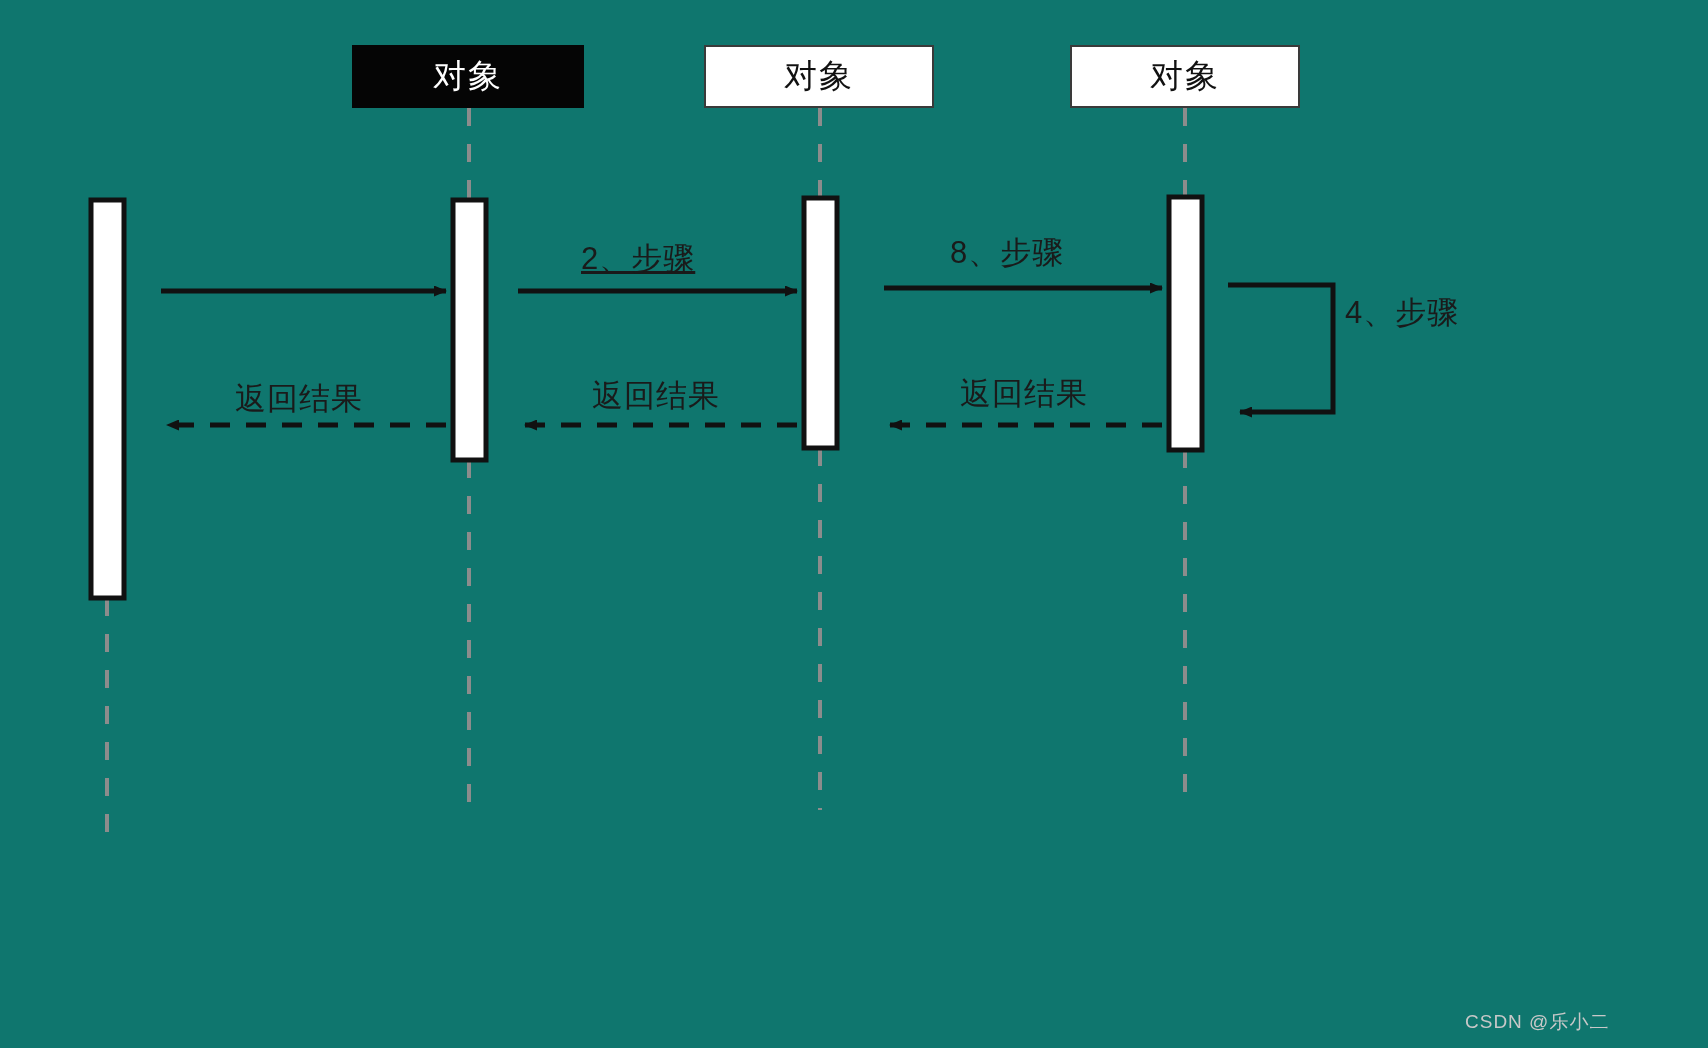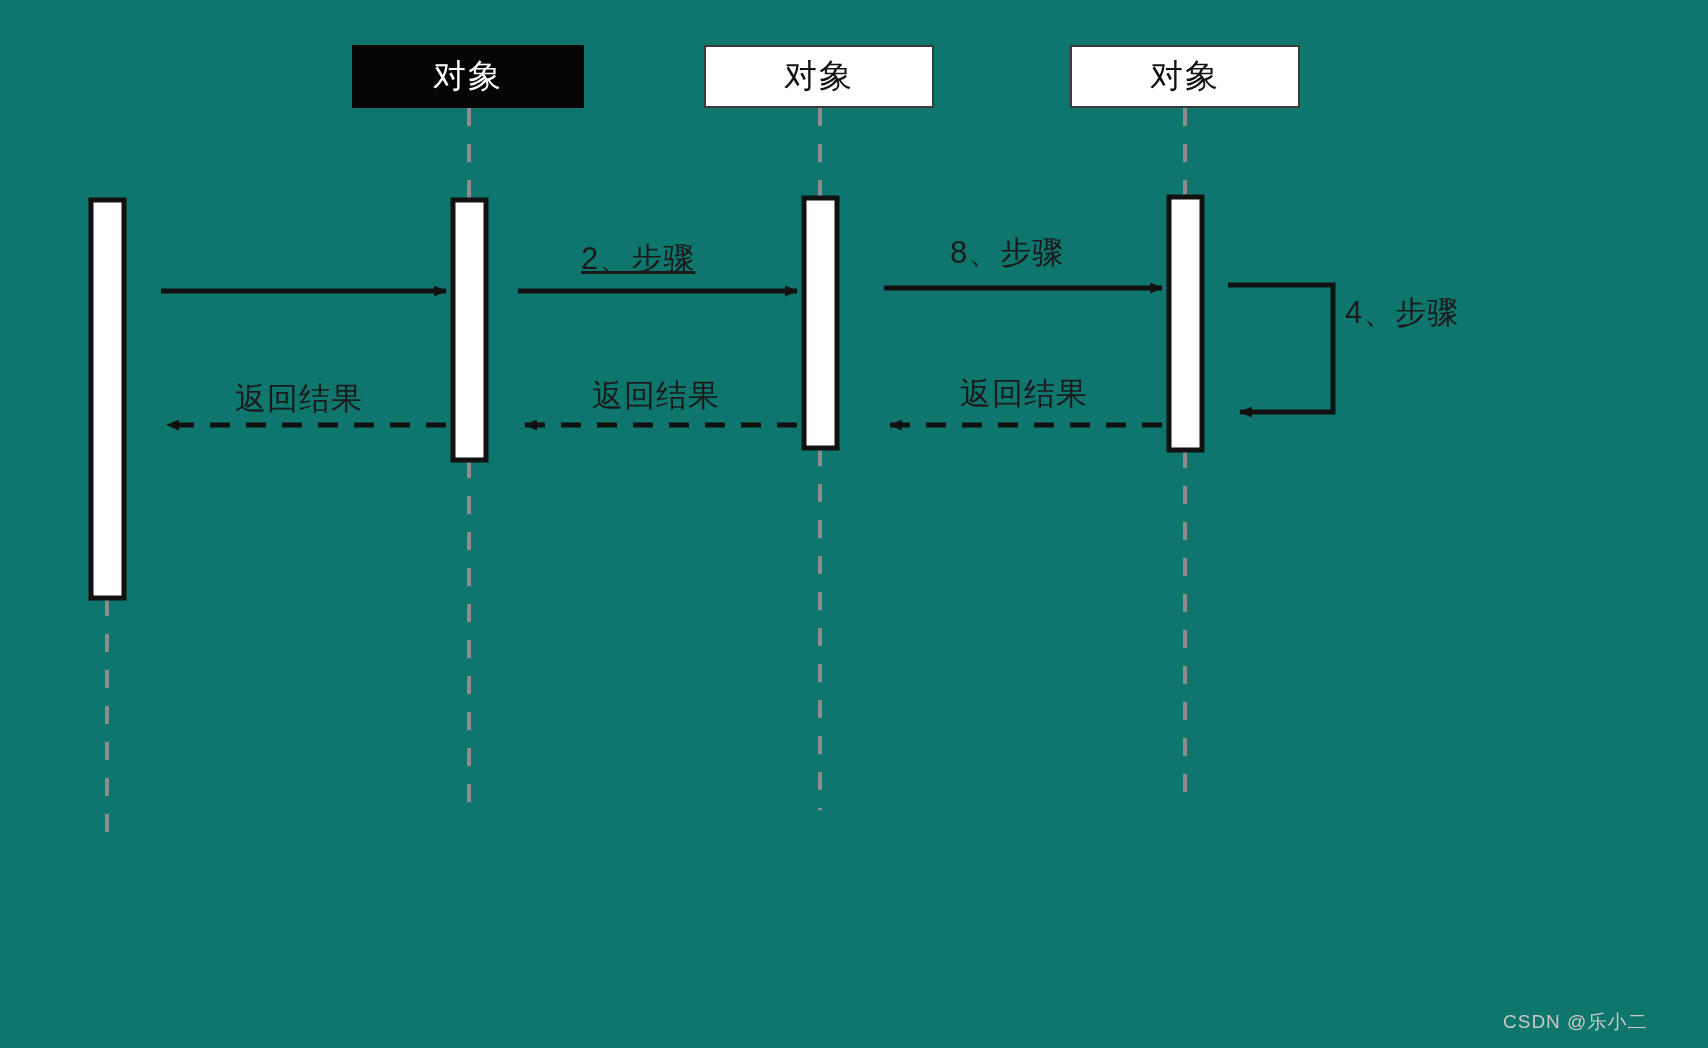--- a/index.html
+++ b/index.html
@@ -46,21 +46,20 @@
     color: #1a1a1a;
     white-space: nowrap;
     letter-spacing: 1px;
   }
   .watermark {
     position: absolute;
     font-size: 19px;
     color: #c8c8c8;
     white-space: nowrap;
     letter-spacing: 1px;
-    margin-left: 38px;
   }
 </style>
 </head>
 <body>
 
 <div id="canvas">
 
   <svg class="diagram-layer" viewBox="0 0 1708 1048" xmlns="http://www.w3.org/2000/svg">
     <defs>
       <marker id="arrowSolid" markerWidth="13" markerHeight="11" refX="12" refY="5.5" orient="auto" markerUnits="userSpaceOnUse">

